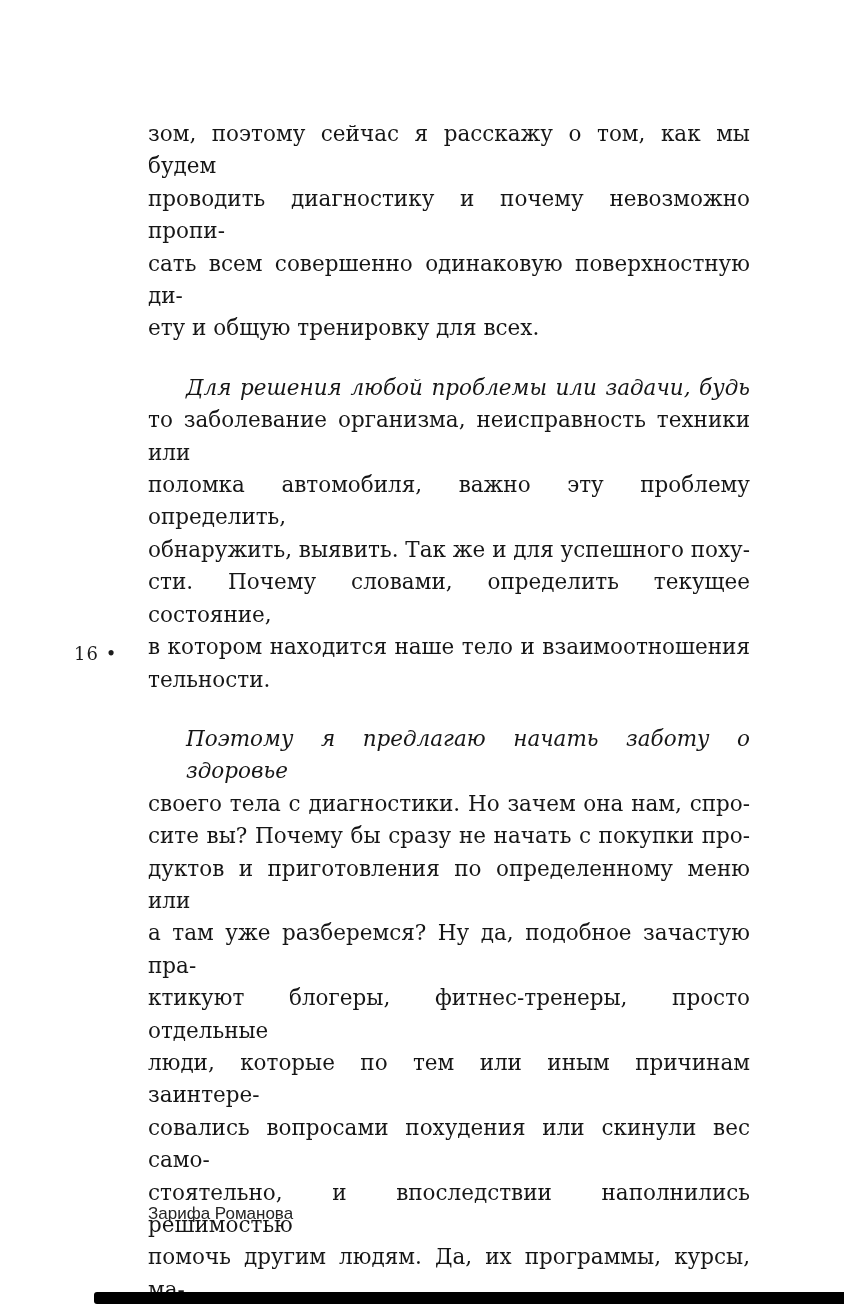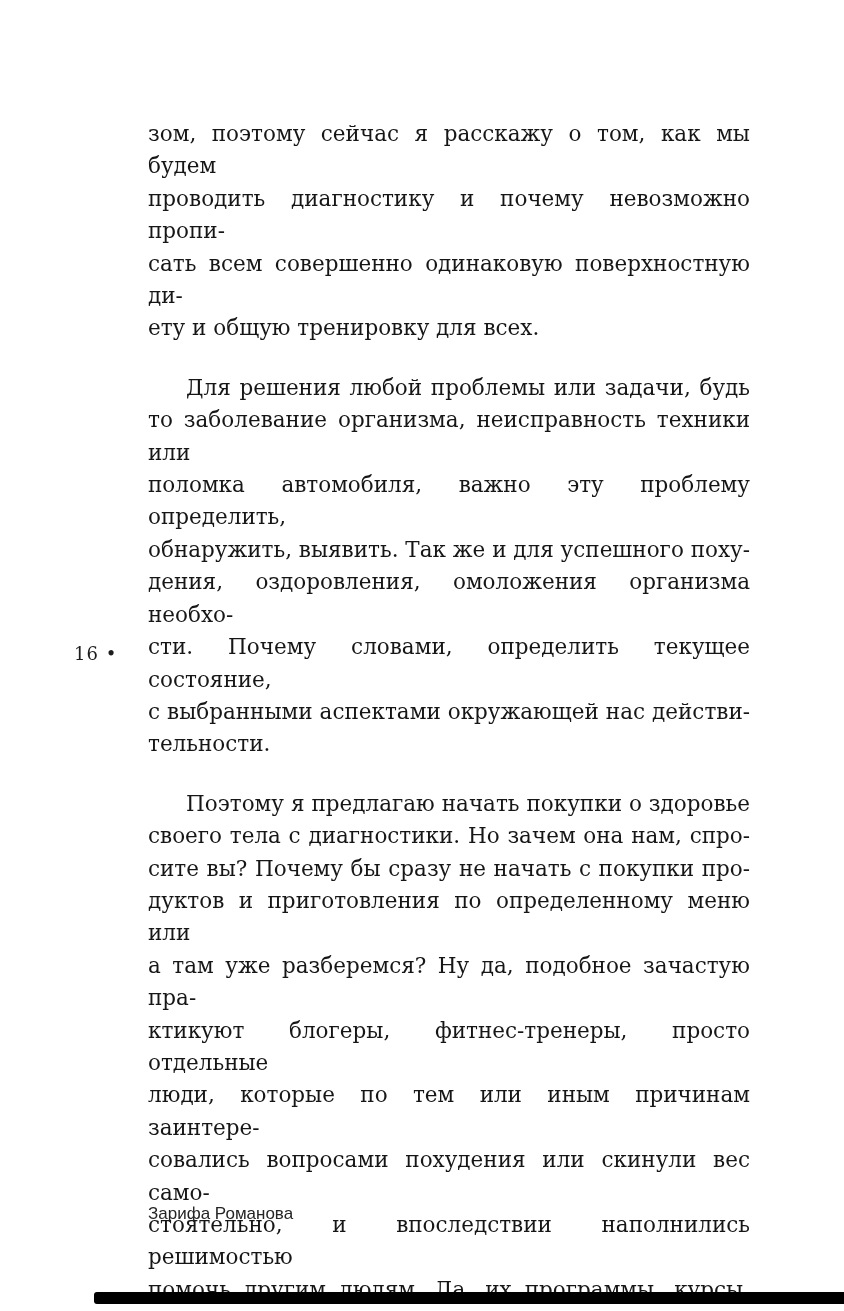--- a/index.html
+++ b/index.html
@@ -34,20 +34,21 @@
   .line {
     text-align: justify;
     text-align-last: justify;
     white-space: normal;
   }
   .line.last {
     text-align-last: left;
   }
   .line.first-indent {
     padding-left: 38px;
+    font-style: italic;
   }
   .margin-label {
     position: absolute;
     left: 74px;
     top: 643px;
     font-size: 18px;
     letter-spacing: 1px;
     color: #1c1c1c;
   }
   .footer-label {
@@ -80,27 +81,26 @@
         <div class="line">зом, поэтому сейчас я расскажу о том, как мы будем</div>
         <div class="line">проводить диагностику и почему невозможно пропи-</div>
         <div class="line">сать всем совершенно одинаковую поверхностную ди-</div>
         <div class="line last">ету и общую тренировку для всех.</div>
       </div>
       <div class="para">
         <div class="line first-indent">Для решения любой проблемы или задачи, будь</div>
         <div class="line">то заболевание организма, неисправность техники или</div>
         <div class="line">поломка автомобиля, важно эту проблему определить,</div>
         <div class="line">обнаружить, выявить. Так же и для успешного поху-</div>
-        <div class="line">дения, оздоровления, омоложения организма необхо-</div>
         <div class="line">сти. Почему словами, определить текущее состояние,</div>
-        <div class="line">с выбранными аспектами окружающей нас действи-</div>
+        <div class="line">в котором находится наше тело и взаимоотношения</div>
         <div class="line last">тельности.</div>
       </div>
       <div class="para">
-        <div class="line first-indent">Поэтому я предлагаю начать покупки о здоровье</div>
+        <div class="line first-indent">Поэтому я предлагаю начать заботу о здоровье</div>
         <div class="line">своего тела с диагностики. Но зачем она нам, спро-</div>
         <div class="line">сите вы? Почему бы сразу не начать с покупки про-</div>
         <div class="line">дуктов и приготовления по определенному меню или</div>
         <div class="line">а там уже разберемся? Ну да, подобное зачастую пра-</div>
         <div class="line">ктикуют блогеры, фитнес-тренеры, просто отдельные</div>
         <div class="line">люди, которые по тем или иным причинам заинтере-</div>
         <div class="line">совались вопросами похудения или скинули вес само-</div>
         <div class="line">стоятельно, и впоследствии наполнились решимостью</div>
         <div class="line">помочь другим людям. Да, их программы, курсы, ма-</div>
       </div>

